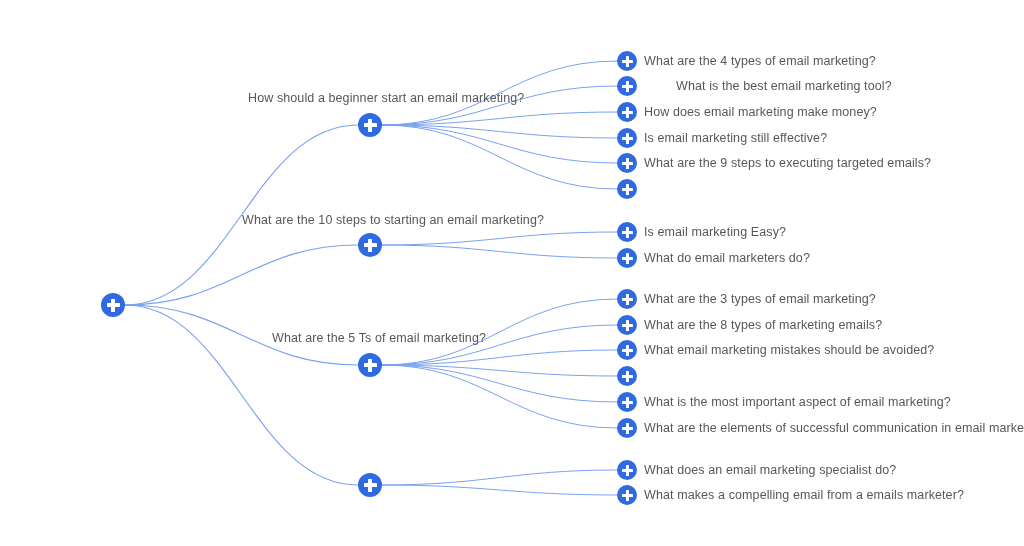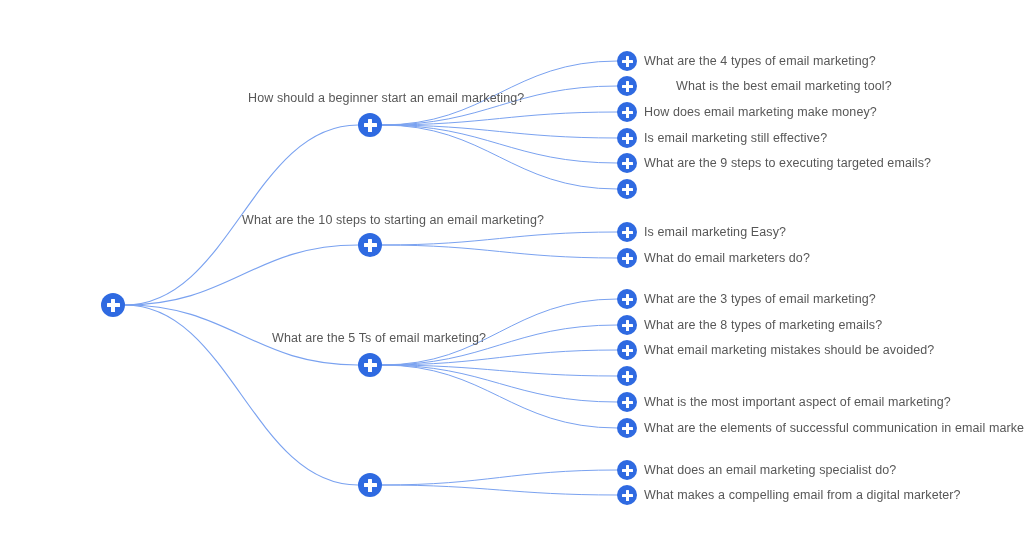--- a/index.html
+++ b/index.html
@@ -179,14 +179,14 @@
     </div>
     <div class="node" style="left: 617px; top: 460px; width: 20px; height: 20px;">
       <span class="plus-h" style="left: 4.5px; top: 8.5px; width: 11px; height: 3px;"></span>
       <span class="plus-v" style="left: 8.5px; top: 4.5px; width: 3px; height: 11px;"></span>
     </div>
     <div class="node-label label-leaf" style="top: 463px; left: 644px;">What does an email marketing specialist do?</div>
     <div class="node" style="left: 617px; top: 485px; width: 20px; height: 20px;">
       <span class="plus-h" style="left: 4.5px; top: 8.5px; width: 11px; height: 3px;"></span>
       <span class="plus-v" style="left: 8.5px; top: 4.5px; width: 3px; height: 11px;"></span>
     </div>
-    <div class="node-label label-leaf" style="top: 488px; left: 644px;">What makes a compelling email from a digital marketer?</div>
+    <div class="node-label label-leaf" style="top: 488px; left: 644px;">What makes a compelling email from a emails marketer?</div>
   </div>
 
 </body></html>

